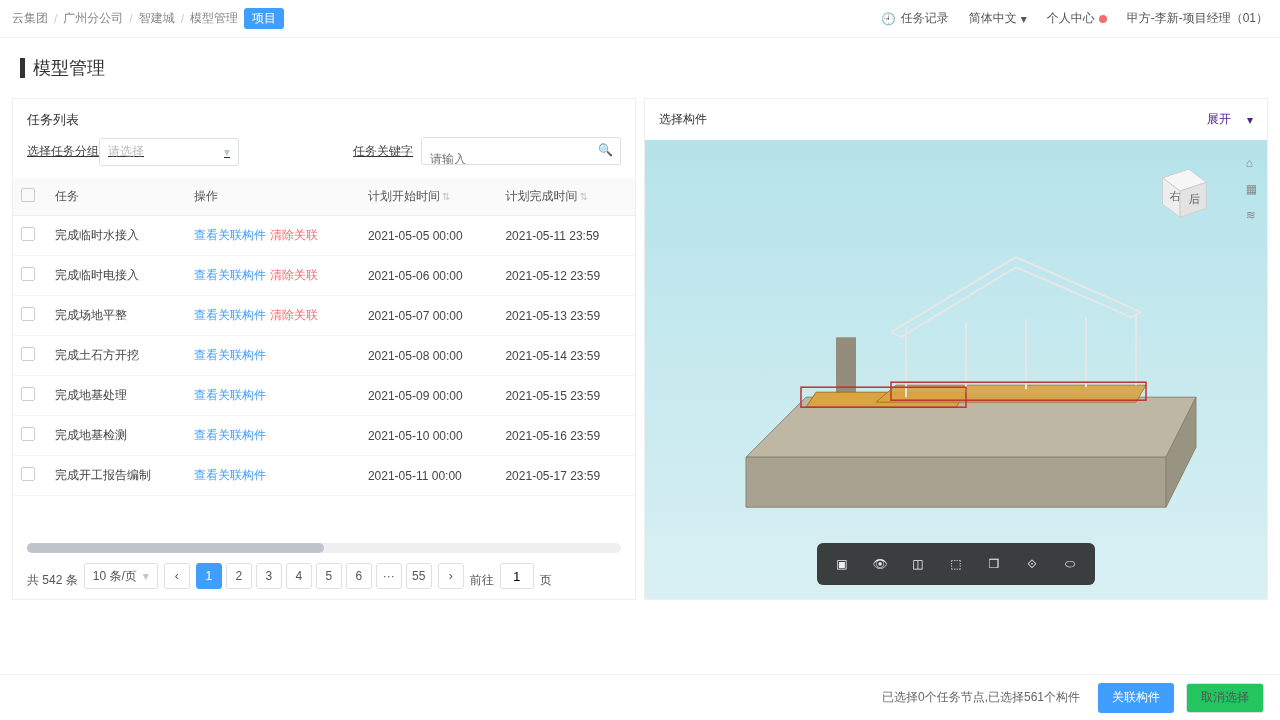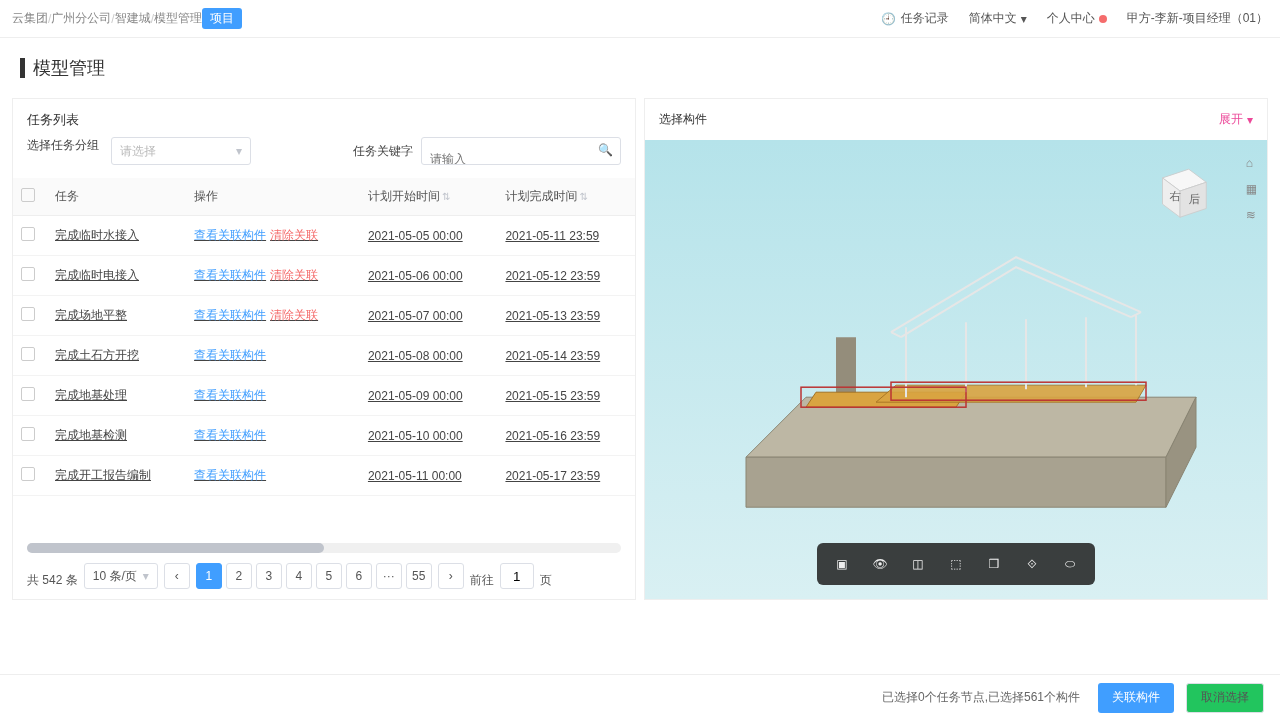--- a/index.html
+++ b/index.html
@@ -1,58 +1,58 @@
 <!DOCTYPE html>
 <html><head>
 <meta charset="utf-8">
 <style>
 * { box-sizing: border-box; margin: 0; padding: 0; }
 body { font-family: "Microsoft YaHei", Arial, sans-serif; font-size: 12px; color: #333; background: #fff; }
 .topbar { height: 38px; display: flex; align-items: center; justify-content: space-between; padding: 0 12px; border-bottom: 1px solid #eee; }
-.breadcrumbs { display: flex; align-items: center; color: #888; }
+.breadcrumbs { display: flex; align-items: center; gap: 6px; color: #888; }
 .breadcrumbs .sep { color: #ccc; }
 .breadcrumbs .tag { background: #409eff; color: #fff; border-radius: 3px; padding: 2px 8px; }
 .topbar-right { display: flex; align-items: center; gap: 20px; color: #555; }
 .topbar-right .item { display: flex; align-items: center; gap: 4px; cursor: pointer; }
 .red-dot { width: 8px; height: 8px; border-radius: 50%; background: #f56c6c; display: inline-block; }
 .subheader { height: 42px; display: flex; align-items: center; padding: 0 40px; border-bottom: 1px solid #eee; color: #444; }
 .page-head { padding: 18px 20px 6px 20px; }
 .page-title-row { display: flex; align-items: center; gap: 8px; }
 .title-bar { width: 5px; height: 20px; background: #333; }
 .page-title { font-size: 18px; font-weight: 500; }
 .crumbs-small { margin-top: 10px; color: #888; padding-left: 20px; }
 .crumbs-small .sep { color: #ccc; margin: 0 4px; }
 .main { display: flex; gap: 0; padding: 12px 12px 0 12px; }
 .panel { border: 1px solid #eee; background: #fff; flex: 1; min-width: 0; }
 .panel-left { margin-right: 8px; display: flex; flex-direction: column; }
 .panel-header { padding: 12px 14px 8px; font-size: 13px; color: #333; }
-.filters { display: flex; align-items: flex-start; gap: 12px; padding: 0 14px 12px; }
+.filters { display: flex; align-items: center; gap: 0; padding: 0 14px 12px; text-decoration: underline; }
 .lbl { color: #444; }
 .select { width: 140px; height: 28px; border: 1px solid #dcdfe6; border-radius: 3px; display: flex; align-items: center; justify-content: space-between; padding: 0 8px; color: #bbb; cursor: pointer; }
 .input-wrap { position: relative; margin-left: auto; }
 .input-wrap input { width: 200px; height: 28px; border: 1px solid #dcdfe6; border-radius: 3px; padding: 16px 26px 0 8px; font-size: 12px; }
 .input-wrap .search-icon { position: absolute; right: 8px; top: 6px; color: #bbb; }
 .table-wrap { overflow-x: auto; overflow-y: auto; flex: 1; min-height: 0; position: relative; }
 table { width: 100%; border-collapse: collapse; font-size: 12px; }
 thead th { background: #fafafa; text-align: left; padding: 10px 8px; font-weight: 500; color: #555; border-bottom: 1px solid #eee; white-space: nowrap; }
-tbody td { padding: 11px 8px; border-bottom: 1px solid #f3f3f3; color: #444; white-space: nowrap; text-decoration: underline; }
+tbody td { padding: 11px 8px; border-bottom: 1px solid #f3f3f3; color: #444; white-space: nowrap; }
 .chk { width: 14px; height: 14px; border: 1px solid #ccc; border-radius: 2px; display: inline-block; }
 .link-blue { color: #409eff; cursor: pointer; }
 .link-red { color: #f56c6c; cursor: pointer; margin-left: 4px; }
 .sort-icon { color: #c0c4cc; font-size: 10px; margin-left: 2px; }
 .hscroll { height: 10px; background: #f0f0f0; margin: 0 14px; border-radius: 5px; position: relative; }
 .hscroll .thumb { position: absolute; left: 0; top: 0; height: 10px; width: 50%; background: #c0c4cc; border-radius: 5px; }
 .pager { display: flex; align-items: flex-end; gap: 6px; padding: 10px 14px; color: #555; }
 .pager .sel { border: 1px solid #dcdfe6; border-radius: 3px; height: 26px; padding: 0 8px; display: flex; align-items: center; gap: 6px; cursor: pointer; }
 .pgbtn { width: 26px; height: 26px; border: 1px solid #dcdfe6; border-radius: 3px; display: flex; align-items: center; justify-content: center; cursor: pointer; background: #fff; }
 .pgbtn.active { background: #409eff; color: #fff; border-color: #409eff; }
 .pager input { width: 34px; height: 26px; border: 1px solid #dcdfe6; border-radius: 3px; text-align: center; }
 .panel-right { display: flex; flex-direction: column; }
 .panel-right-head { display: flex; justify-content: space-between; align-items: center; padding: 12px 14px; }
-.expand { color: #ec4899; cursor: pointer; display: flex; align-items: center; gap: 4px; }
+.expand { color: #4c1d95; cursor: pointer; display: flex; align-items: center; gap: 16px; }
 .viewer { flex: 1; position: relative; background: linear-gradient(#b5e3ea, #d9f0f3); overflow: hidden; min-height: 450px; }
 .viewcube { position: absolute; right: 52px; top: 16px; width: 70px; height: 70px; }
 .side-icons { position: absolute; right: 10px; top: 16px; display: flex; flex-direction: column; gap: 12px; color: #888; }
 .side-icons div { cursor: pointer; }
 .toolbar3d { position: absolute; bottom: 14px; left: 50%; transform: translateX(-50%); display: flex; gap: 8px; background: rgba(30,30,30,0.85); border-radius: 6px; padding: 6px 10px; }
 .toolbar3d .btn3d { width: 30px; height: 30px; display: flex; align-items: center; justify-content: center; color: #eee; cursor: pointer; }
 .footer { position: fixed; bottom: 0; left: 0; right: 0; height: 46px; border-top: 1px solid #eee; background: #fff; display: flex; align-items: center; justify-content: flex-end; padding: 0 16px; gap: 12px; }
 .footer .status { color: #666; margin-right: 6px; }
 .btn-primary { background: #409eff; color: #fff; border: none; border-radius: 3px; height: 30px; padding: 0 14px; cursor: pointer; font-size: 12px; }
 .btn-default { background: #22c55e; border: 1px solid #dcdfe6; border-radius: 3px; height: 30px; padding: 0 14px; cursor: pointer; font-size: 12px; color: #555; }

